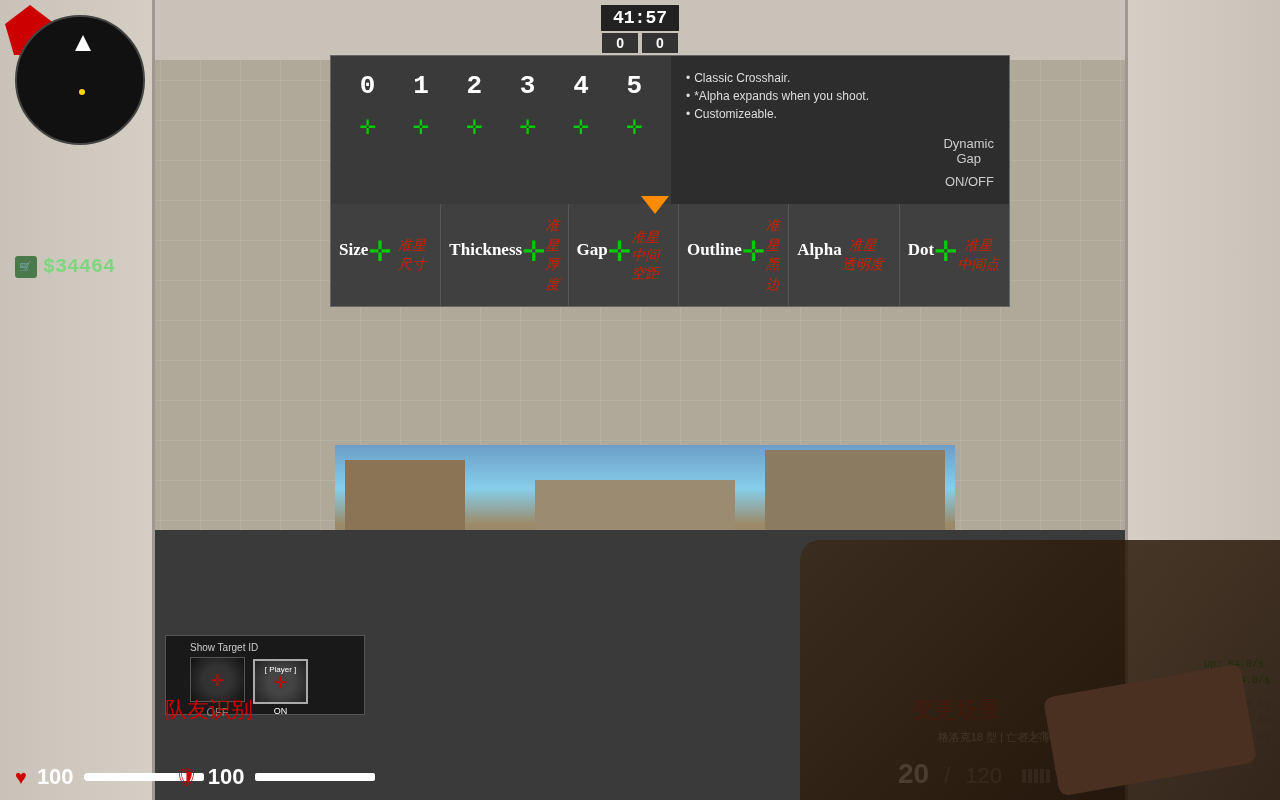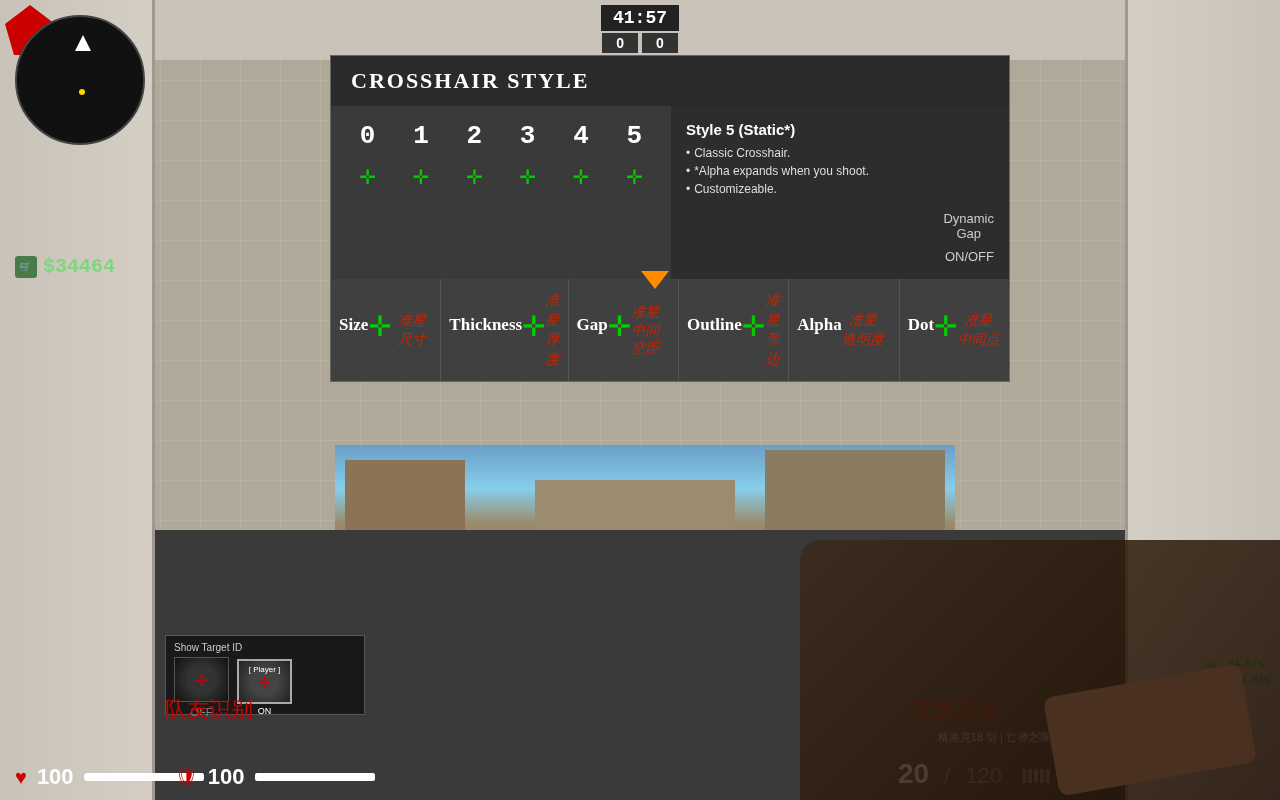--- a/index.html
+++ b/index.html
@@ -441,21 +441,21 @@
     .target-id-panel {
       position: absolute;
       left: 165px;
       bottom: 85px;
       width: 200px;
       height: 80px;
       background: rgba(20,20,20,0.85);
       border: 1px solid #555;
       display: flex;
       flex-direction: column;
-      padding: 6px 8px;
+      padding: 6px 24px;
     }
     .target-id-title {
       color: #ccc;
       font-size: 10px;
       margin-bottom: 4px;
     }
     .target-id-row {
       display: flex;
       gap: 8px;
       align-items: center;
@@ -582,23 +582,20 @@
       <div class="building1"></div>
       <div class="building2"></div>
       <div class="building3"></div>
     </div>
   </div>
 
   <div class="floor"></div>
 
   <div class="crosshair-panel">
 
-    <div class="panel-header">
-      <span class="panel-title">Crosshair Style</span>
-    </div>
 
     <div class="panel-body">
 
       <div class="styles-section">
         <div class="style-numbers">
           <span class="style-num">0</span>
           <span class="style-num">1</span>
           <span class="style-num">2</span>
           <span class="style-num">3</span>
           <span class="style-num">4</span>
@@ -608,21 +605,20 @@
           <span class="mini-crosshair">✛</span>
           <span class="mini-crosshair">✛</span>
           <span class="mini-crosshair">✛</span>
           <span class="mini-crosshair">✛</span>
           <span class="mini-crosshair">✛</span>
           <span class="mini-crosshair">✛</span>
         </div>
       </div>
 
       <div class="style-desc">
-        <div class="style-desc-title">Style 5 (Static*)</div>
         <div class="style-desc-item">
           <span class="bullet">•</span>
           <span>Classic Crosshair.</span>
         </div>
         <div class="style-desc-item">
           <span class="bullet">•</span>
           <span>*Alpha expands when you shoot.</span>
         </div>
         <div class="style-desc-item">
           <span class="bullet">•</span>

